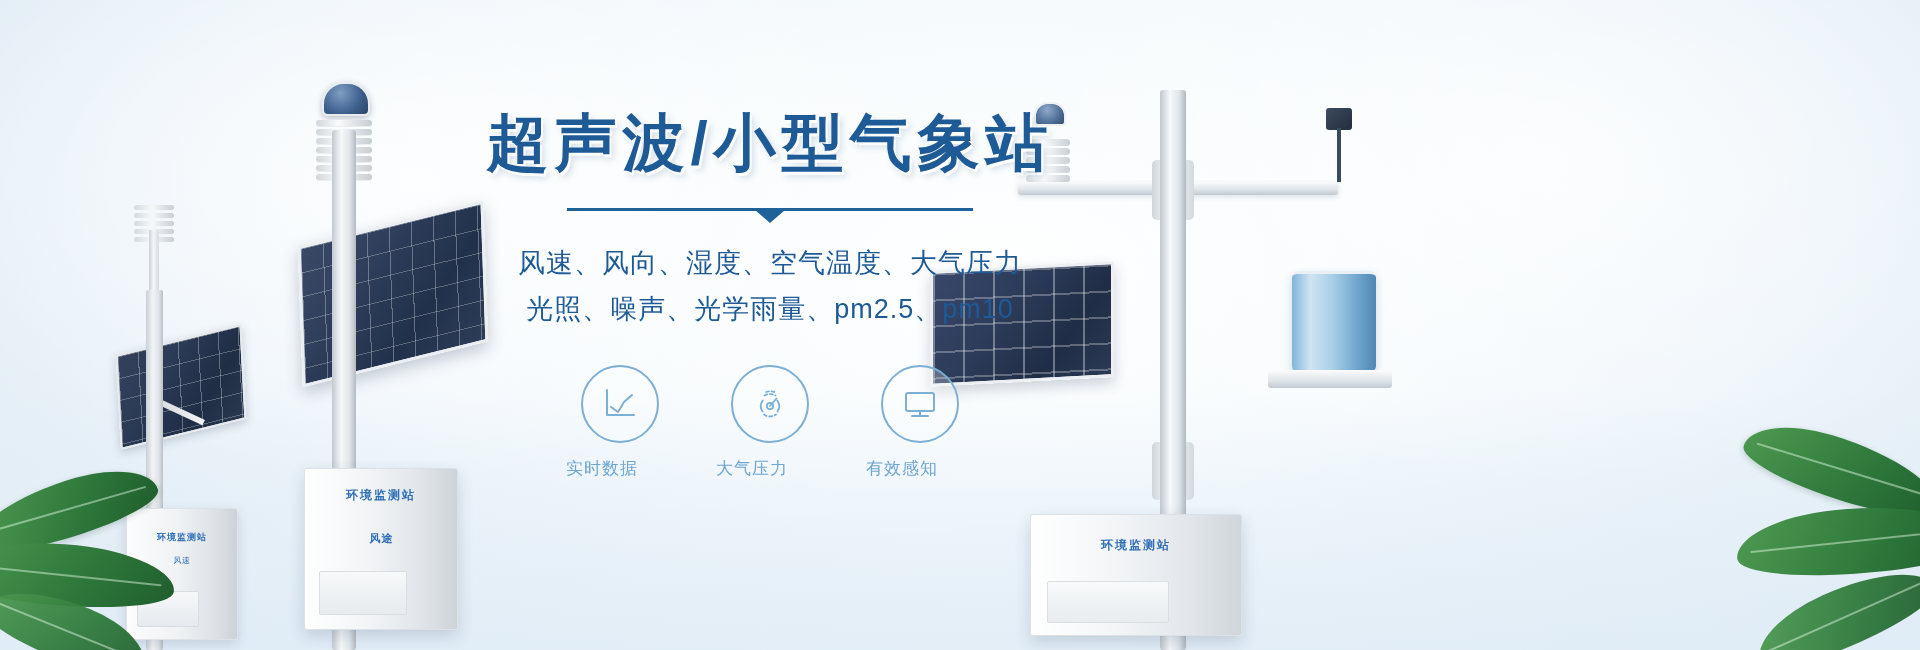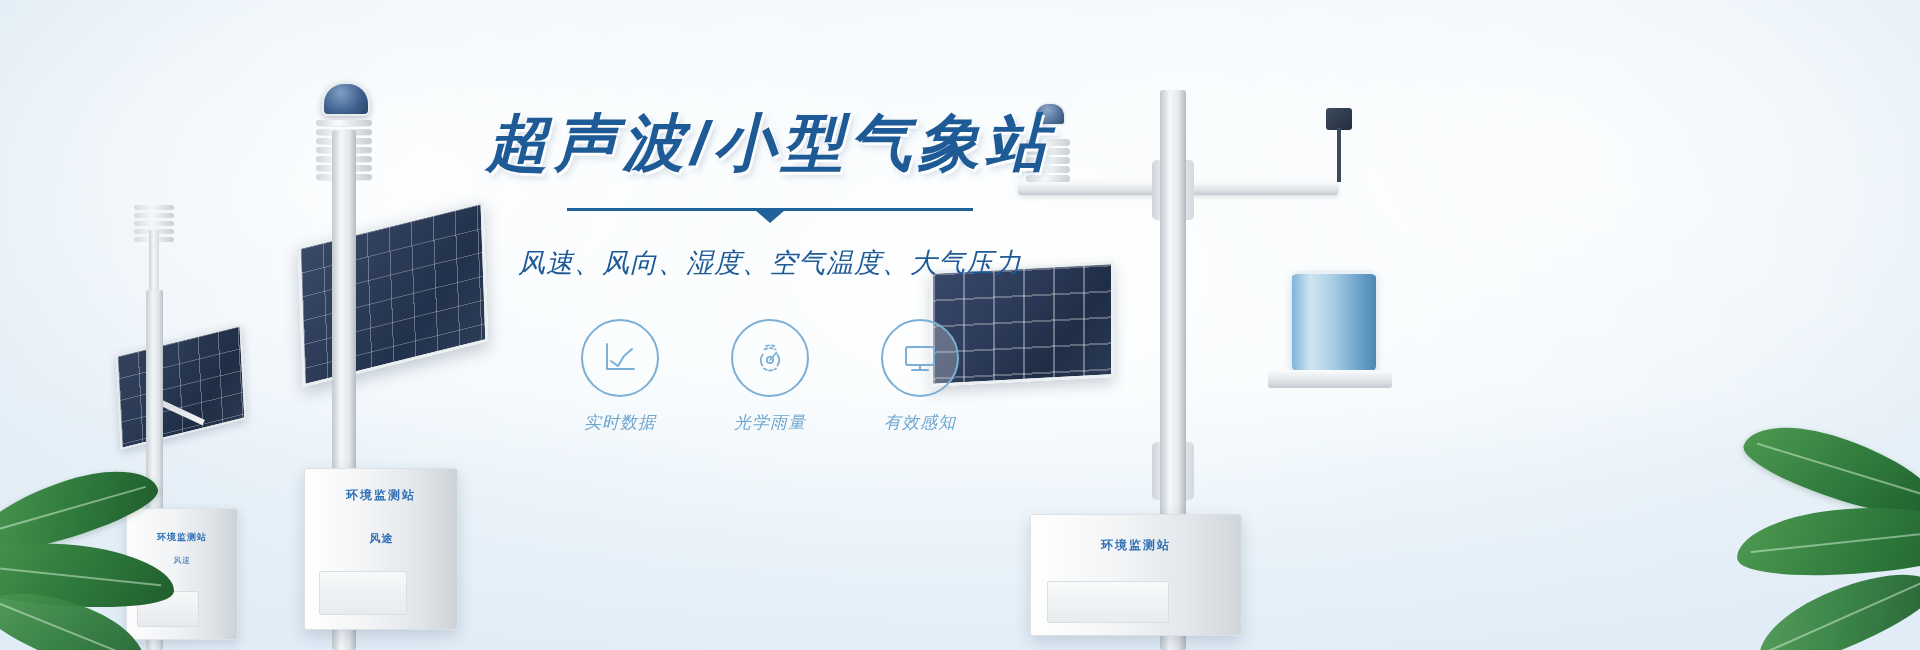--- a/index.html
+++ b/index.html
@@ -129,37 +129,37 @@
     transform:rotate(22deg);opacity:.94;}
   .leaf.r1{right:-26px;bottom:150px;width:205px;height:60px;border-radius:40% 60% 45% 55%/60% 70% 30% 40%;
     transform:rotate(17deg);box-shadow:0 2px 6px rgba(20,60,30,.2);}
   .leaf.r2{right:-56px;bottom:76px;width:240px;height:66px;border-radius:42% 58% 40% 60%/58% 72% 28% 42%;
     transform:rotate(-6deg);}
   .leaf.r3{right:-20px;bottom:4px;width:190px;height:58px;border-radius:44% 56% 48% 52%/62% 68% 32% 38%;
     transform:rotate(-24deg);opacity:.94;}
   .leaf .vein{position:absolute;left:6%;right:6%;top:48%;height:2px;background:rgba(235,255,235,.45);border-radius:2px;}
 
   
-  .content{position:absolute;left:440px;top:0;width:660px;height:567px;text-align:center;font-style:italic;}
+  .content{position:absolute;left:440px;top:0;width:660px;height:567px;text-align:center;}
   .title{
     margin-top:112px;
     font-size:62px;font-weight:700;letter-spacing:6px;line-height:1;
     color:#1d5a96;
     text-shadow:2px 3px 0 rgba(255,255,255,.95), 4px 5px 6px rgba(120,150,180,.30);
     white-space:nowrap;
   }
   .divider{position:relative;margin:34px auto 0;width:406px;height:3px;background:#1f6299;}
   .divider .caret{position:absolute;left:50%;top:2px;transform:translateX(-50%);
     width:0;height:0;border-left:15px solid transparent;border-right:15px solid transparent;
     border-top:13px solid #1f6299;}
   .subline{margin-top:32px;font-size:27px;color:#1d5a96;letter-spacing:1px;line-height:1.55;white-space:nowrap;}
   .subline.second{margin-top:4px;}
 
   .features{display:flex;justify-content:center;gap:42px;margin-top:34px;}
-  .feature{width:108px;text-align:center;}
+  .feature{width:108px;text-align:left;}
   .circle{width:74px;height:74px;margin:0 auto;border-radius:50%;
     border:2px solid #7cafd6;display:flex;align-items:center;justify-content:center;
     background:rgba(255,255,255,.25);}
   .circle svg{display:block;}
   .flabel{margin-top:14px;font-size:17px;color:#6fa6cf;letter-spacing:1px;white-space:nowrap;}
 </style>
 </head>
 <body>
 
 <div class="banner">
@@ -254,20 +254,21 @@
 
   <div class="content">
 
     <div class="title">超声波/小型气象站</div>
 
     <div class="divider">
       <span class="caret"></span>
     </div>
 
     <div class="subline">风速、风向、湿度、空气温度、大气压力</div>
+    <div class="subline second">光照、噪声、光学雨量、pm2.5、pm10</div>
 
     <div class="features">
 
       <div class="feature">
         <div class="circle">
           <span>
             <svg width="38" height="38" viewBox="0 0 38 38" fill="none" stroke="#7cafd6" stroke-width="2" stroke-linecap="round" stroke-linejoin="round">
               <polyline points="6,5 6,30 33,30"></polyline>
               <polyline points="10,22 17,27 23,17 31,10"></polyline>
             </svg>
@@ -283,21 +284,21 @@
               <circle cx="19" cy="21" r="3.2"></circle>
               <path d="M19 21 L25.5 13.5"></path>
               <path d="M11.5 26.5 A9.5 9.5 0 0 1 11.8 15.5"></path>
               <path d="M26.5 26.5 A9.5 9.5 0 0 0 26.2 15.5"></path>
               <path d="M13.5 10.5 A11 11 0 0 1 24.5 10.5" stroke-dasharray="3 2.5"></path>
               <path d="M15 7 A14 14 0 0 1 23.5 7" stroke-dasharray="3 2.5"></path>
               <path d="M13 29.5 A10 10 0 0 0 25 29.5" stroke-dasharray="3 2.5"></path>
             </svg>
           </span>
         </div>
-        <div class="flabel">光学雨量</div>
+        <div class="flabel">大气压力</div>
       </div>
 
       <div class="feature">
         <div class="circle">
           <span>
             <svg width="38" height="38" viewBox="0 0 38 38" fill="none" stroke="#7cafd6" stroke-width="2" stroke-linecap="round" stroke-linejoin="round">
               <rect x="5" y="8" width="28" height="18" rx="2"></rect>
               <line x1="19" y1="26" x2="19" y2="30"></line>
               <line x1="11" y1="31" x2="27" y2="31"></line>
             </svg>

